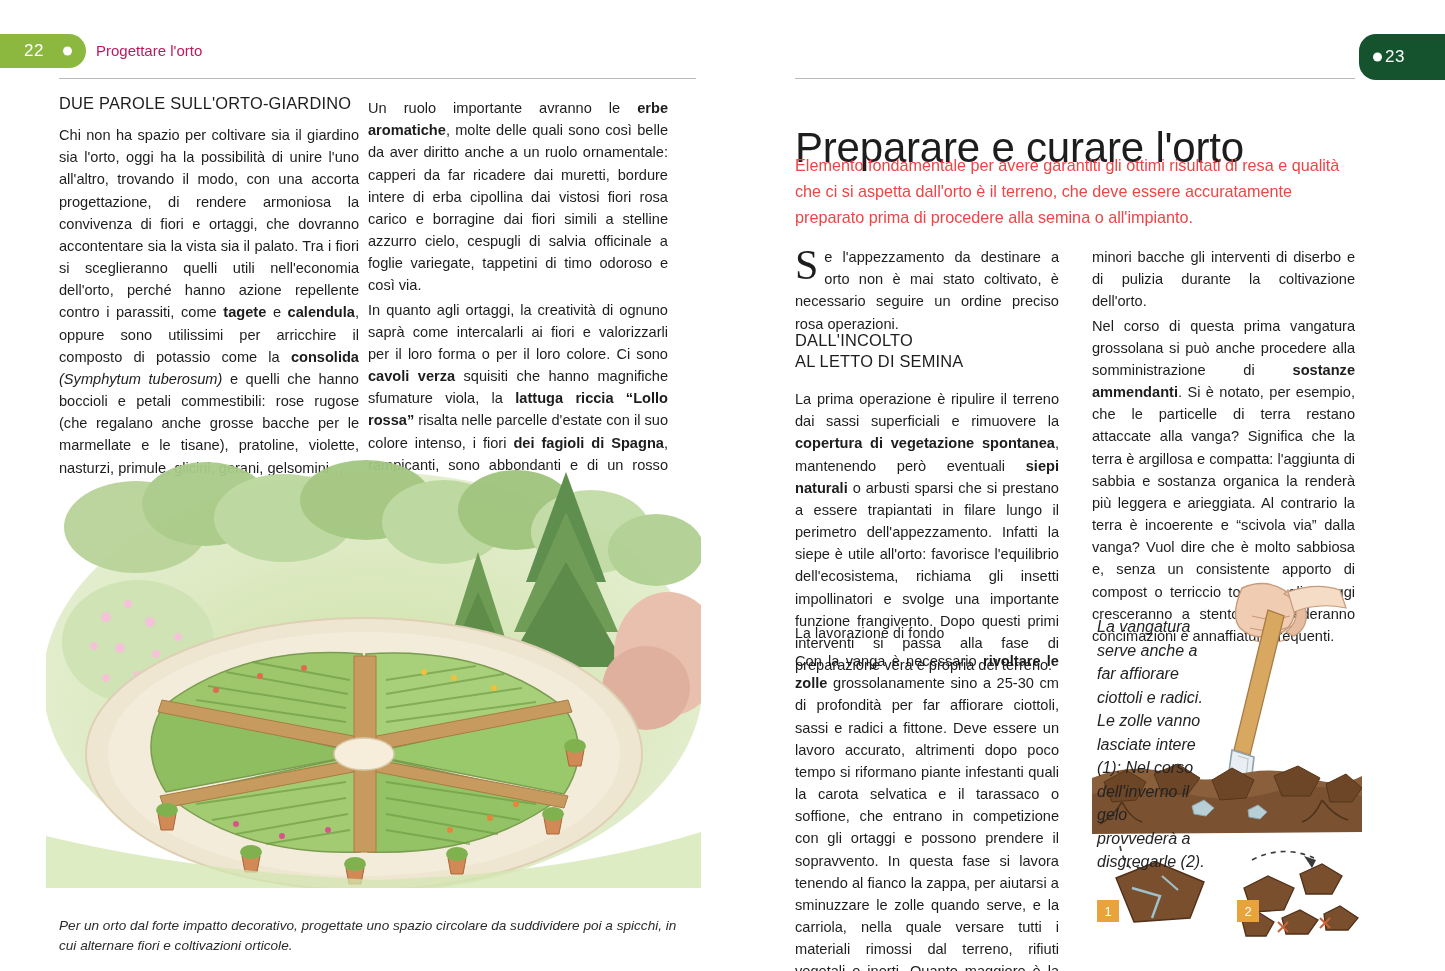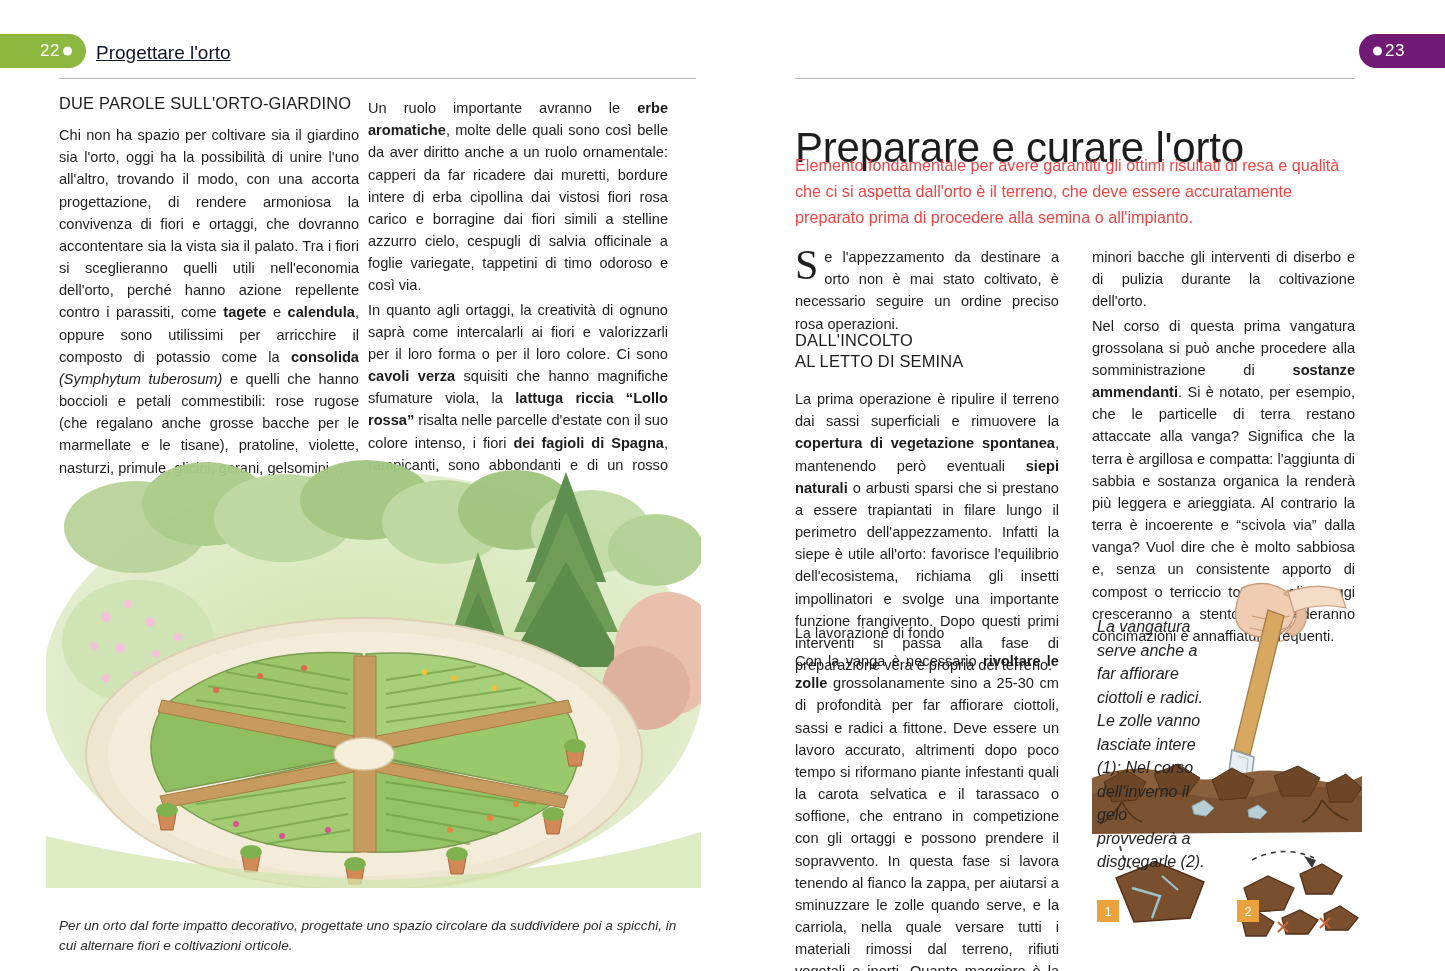--- a/index.html
+++ b/index.html
@@ -13,36 +13,36 @@
     overflow: hidden;
   }
 
   
   .hdr-left {
     position:absolute; left:0; top:34px; width:86px; height:34px;
     background:#8cb83f; border-radius:0 17px 17px 0;
     display:flex; align-items:center; justify-content:flex-end;
   }
   .hdr-left .pg {
-    color:#ffffff; font-size:17px; margin-right:26px; letter-spacing:0.5px;
+    color:#ffffff; font-size:17px; margin-right:42px; letter-spacing:0.5px;
   }
   .hdr-left .dot {
     position:absolute; right:14px; top:50%; transform:translateY(-50%);
     width:9px; height:9px; border-radius:50%; background:#ffffff;
   }
   .hdr-left-label {
-    position:absolute; left:96px; top:42px; font-size:19px; color:#0f172a;text-decoration:underline;
+    position:absolute; left:96px; top:42px; font-size:15px; color:#be185d;
   }
   .hdr-left-rule {
     position:absolute; left:59px; top:78px; width:637px; height:1px; background:#b9b9b9;
   }
 
   .hdr-right {
-    position:absolute; right:0; top:34px; width:86px; height:34px;
-    background:#701a75; border-radius:17px 0 0 17px;
+    position:absolute; right:0; top:34px; width:86px; height:46px;
+    background:#14532d; border-radius:17px 0 0 17px;
     display:flex; align-items:center; justify-content:flex-start;
   }
   .hdr-right .pg {
     color:#ffffff; font-size:17px; margin-left:26px; letter-spacing:0.5px;
   }
   .hdr-right .dot {
     position:absolute; left:14px; top:50%; transform:translateY(-50%);
     width:9px; height:9px; border-radius:50%; background:#ffffff;
   }
   .hdr-right-rule {

